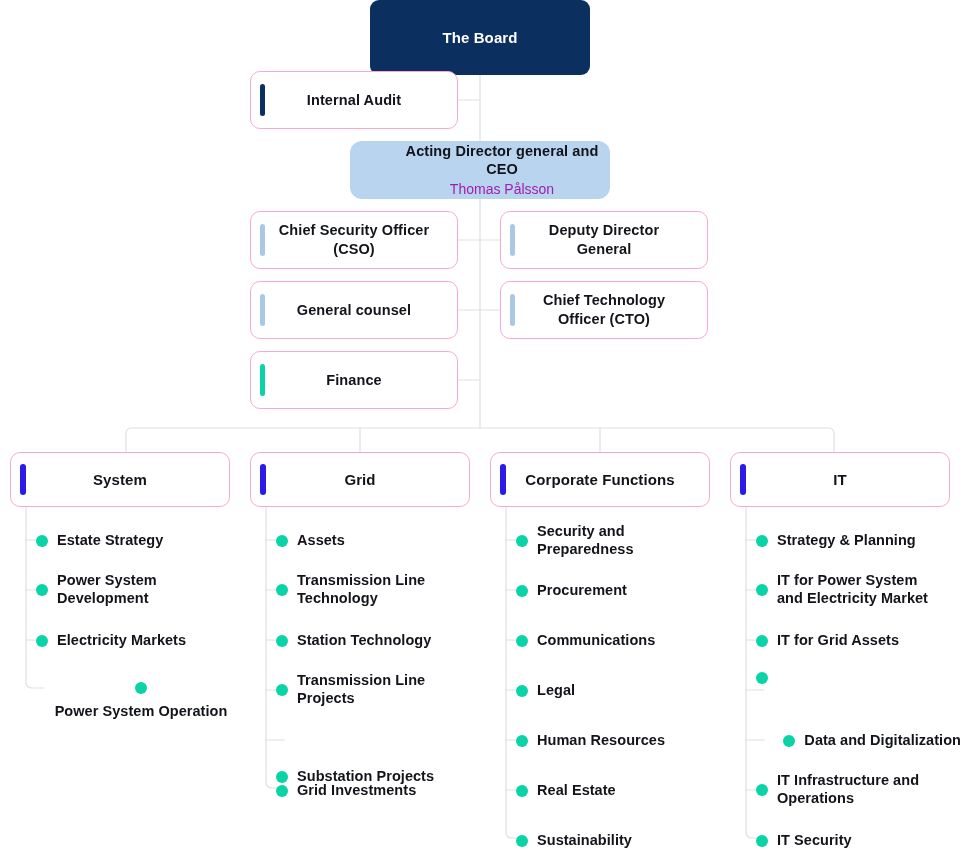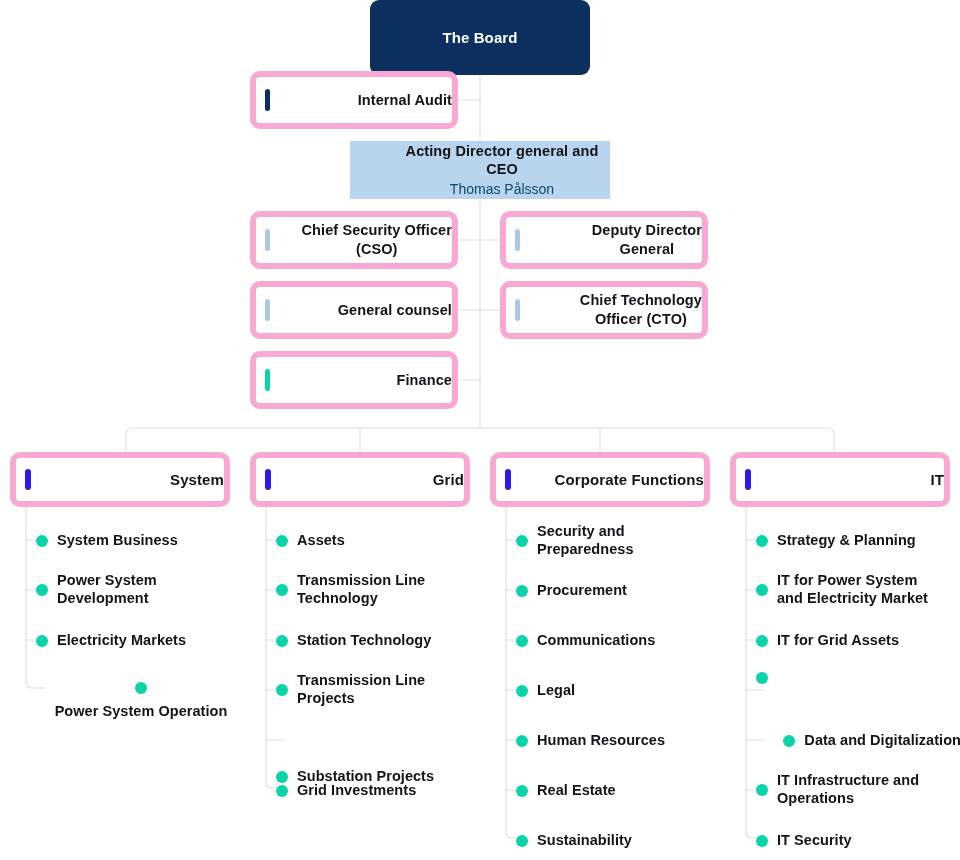--- a/index.html
+++ b/index.html
@@ -55,42 +55,41 @@
   }
   .node-board .label {
     color: #ffffff;
     font-size: 15px;
   }
 
   
   .node-ceo {
     background: #b8d4ef;
     border: none;
-    border-radius: 0;
+    border-radius: 12px;
     flex-direction: column;
     justify-content: center;
     padding-left: 44px;
   }
   .node-ceo .label {
     color: #12141a;
     font-size: 14.5px;
   }
   .node-ceo .sublabel {
     font-size: 14px;
     font-weight: normal;
-    color: #0c4a6e;
+    color: #a21caf;
     line-height: 1.3;
     margin-top: 1px;
   }
 
   
   .node-bar {
-    border: 6px solid #f9a8d4;
+    border: 1px solid #f9a8d4;
     background: #ffffff;
-    justify-content: flex-end;
   }
   .node-bar .accent {
     position: absolute;
     left: 9px;
     top: 12px;
     bottom: 12px;
     width: 5px;
     border-radius: 3px;
   }
   .accent-navy  { background: #0b2f5e; }
@@ -248,21 +247,21 @@
   </div>
 
   <div class="node node-bar node-dept" style="left:490px; top:452px; width:220px; height:55px;">
     <span class="accent accent-violet"></span>
     <span class="label">Corporate Functions</span>
   </div>
 
   <div class="col-items" style="left:36px; top:0; width:200px;">
     <div class="item" style="top:532px; left:0; width:200px;">
       <span class="dot"></span>
-      <span class="itext">System Business</span>
+      <span class="itext">Estate Strategy</span>
     </div>
     <div class="item" style="top:572px; left:0; width:130px;">
       <span class="dot"></span>
       <span class="itext">Power System Development</span>
     </div>
     <div class="item" style="top:632px; left:0; width:200px;">
       <span class="dot"></span>
       <span class="itext">Electricity Markets</span>
     </div>
     <div class="item" style="top:682px; left:0; width:210px;flex-direction:column;">

